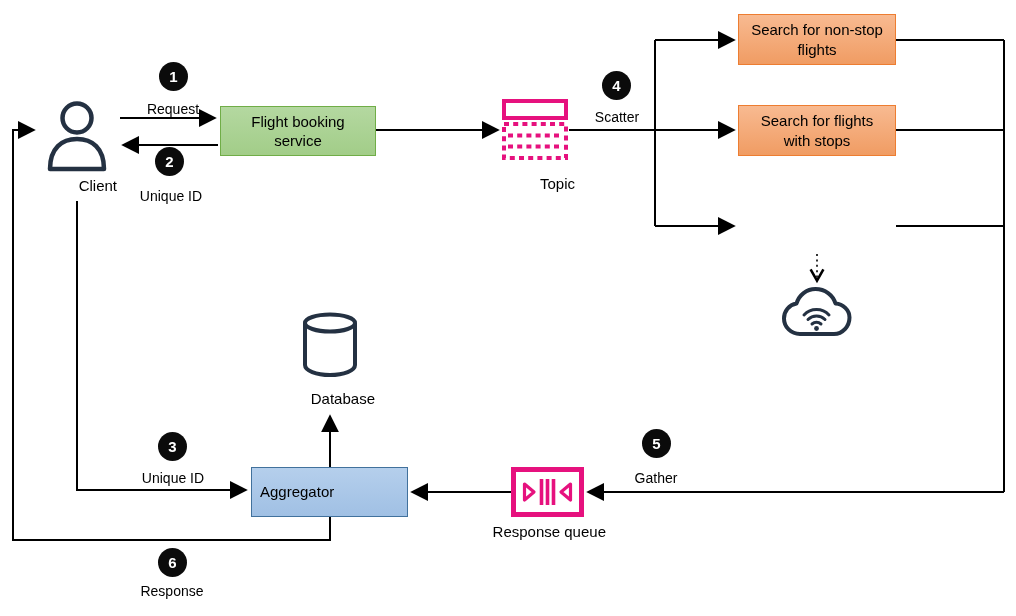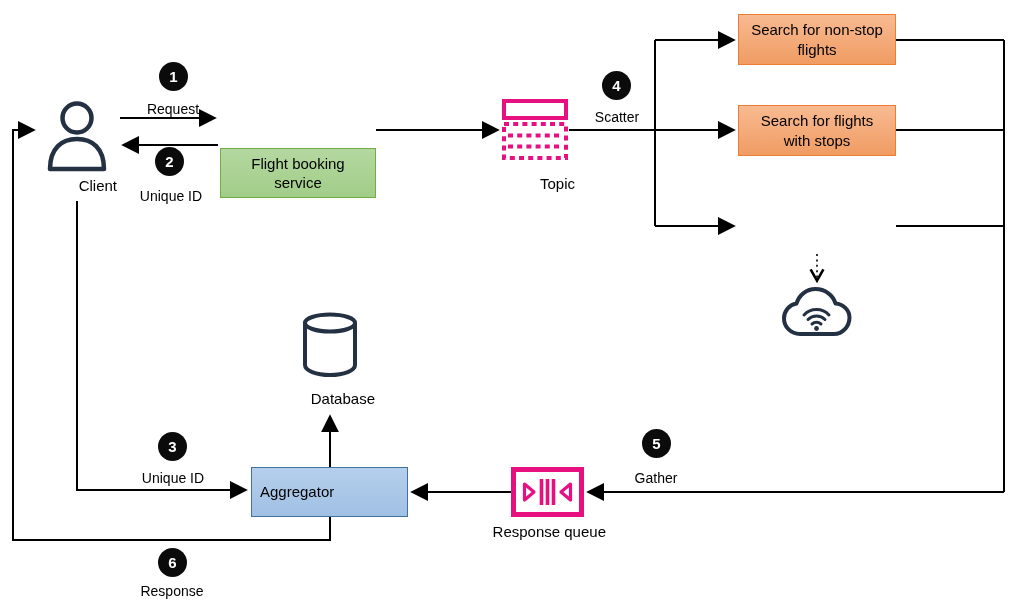--- a/index.html
+++ b/index.html
@@ -10,21 +10,21 @@
   }
   svg.layer { position:absolute; left:0; top:0; }
   .edge { stroke:var(--line,#000); stroke-width:2; fill:none; }
   .edge-dotted { stroke:var(--line,#000); stroke-width:1.6; stroke-dasharray:2 3.4; fill:none; }
   .node-box {
     position:absolute; box-sizing:border-box;
     display:flex; align-items:center; justify-content:flex-start;
     text-align:center; font-size:15px; line-height:1.3;
     border:1.6px solid #000; padding:2px 8px;
   }
-  .green  { background:linear-gradient(180deg,#b4d8a0,#a2cd88); border-color:var(--green-border,#70ad47);margin-top:42px; }
+  .green  { background:linear-gradient(180deg,#b4d8a0,#a2cd88); border-color:var(--green-border,#70ad47); }
   .orange { background:linear-gradient(180deg,#f8ba91,#f09c63); border-color:var(--orange-border,#ed7d31); }
   .blue   { background:linear-gradient(180deg,#b5cfec,#a0c0e4); border-color:var(--blue-border,#41719c); }
   .badge {
     position:absolute; width:29px; height:29px; border-radius:50%;
     background:var(--badge-bg,#0b0b0b); color:var(--badge-text,#fff);
     display:flex; align-items:center; justify-content:center;
     font-size:15px; font-weight:bold;
   }
   .caption { position:absolute; font-size:14px; text-align:center; width:104px; }
   .icon-label { position:absolute; font-size:15px; text-align:right; line-height:1.25; }

